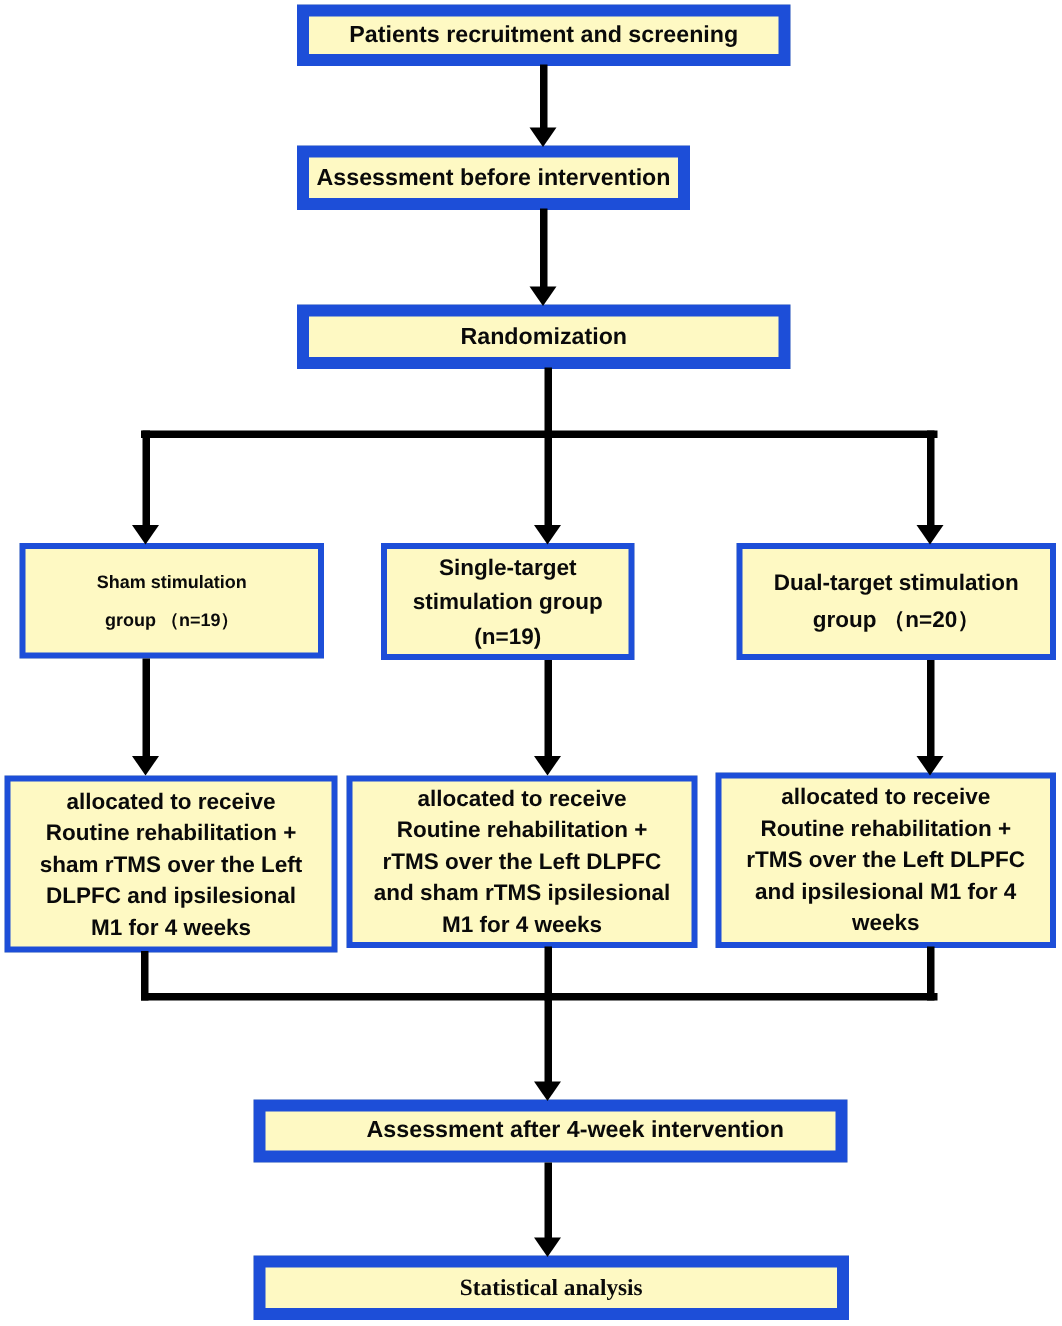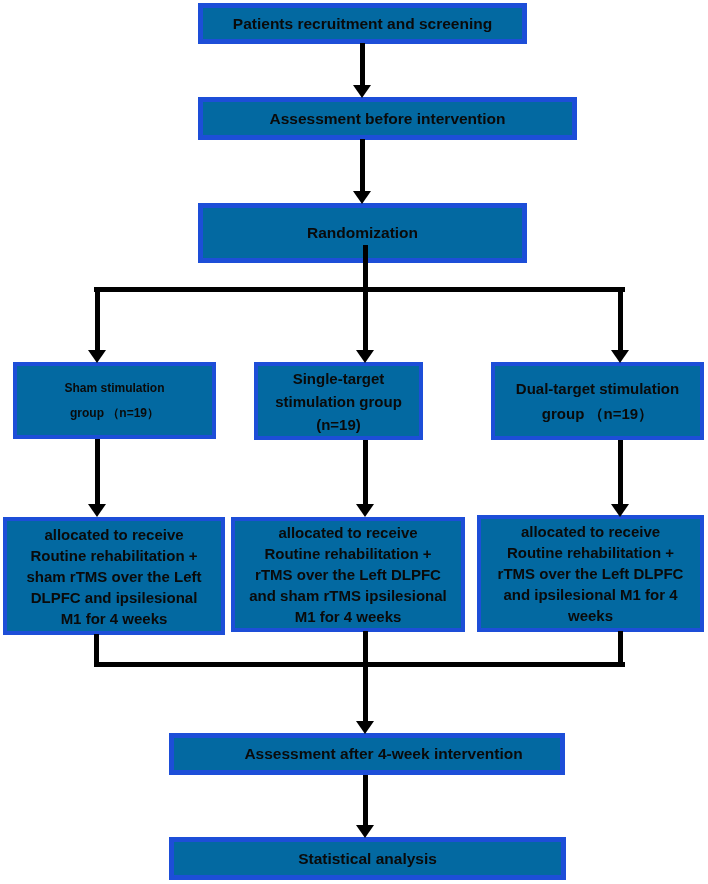--- a/index.html
+++ b/index.html
@@ -10,37 +10,37 @@
   }
   .canvas {
     position: relative;
     width: 708px;
     height: 884px;
     background: #ffffff;
     overflow: hidden;
   }
   .fbox {
     position: absolute;
-    border: 5px solid #1d4ed8;
-    background: #0369a1;
+    border: 8px solid #1d4ed8;
+    background: #fef9c3;
     display: flex;
     align-items: center;
     justify-content: center;
     text-align: center;
     font-weight: bold;
     color: #0a0a0a;
     white-space: pre-line;
   }
   .fbox.thick { border-width: 4.5px; }
   
   .b-recruitment      { left:198px; top:3px;   width:329px; height:41px;  font-size:15.5px; }
-  .b-assess-before    { left:198px; top:97px;  width:379px; height:43px;  font-size:15.5px; }
-  .b-randomization    { left:198px; top:203px; width:329px; height:60px;  font-size:15.5px;text-align:center; }
+  .b-assess-before    { left:198px; top:97px;  width:262px; height:43px;  font-size:15.5px; }
+  .b-randomization    { left:198px; top:203px; width:329px; height:43px;  font-size:15.5px;text-align:center; }
   .b-assess-after     { left:169px; top:733px; width:396px; height:42px;  font-size:15.5px;padding-left:33px; }
-  .b-statistical      { left:169px; top:837px; width:397px; height:43px;  font-size:15.5px; }
+  .b-statistical      { left:169px; top:837px; width:397px; height:43px;  font-size:15.5px;font-family:Liberation Serif, serif; }
   
   .b-group-sham       { left:13px;  top:362px; width:203px; height:77px;  font-size:12px; line-height:25px; }
   .b-group-single     { left:254px; top:362px; width:169px; height:78px;  font-size:15px; line-height:23px; }
   .b-group-dual       { left:491px; top:362px; width:213px; height:78px;  font-size:15px; line-height:25px; }
   
   .b-alloc-sham       { left:3px;   top:517px; width:222px; height:118px; font-size:15px; line-height:21px; }
   .b-alloc-single     { left:231px; top:517px; width:234px; height:115px; font-size:15px; line-height:21px; }
   .b-alloc-dual       { left:477px; top:515px; width:227px; height:117px; font-size:15px; line-height:21px; }
 
   .vline {
@@ -101,21 +101,21 @@
   <div class="fbox b-recruitment">Patients recruitment and screening</div>
   <div class="fbox b-assess-before">Assessment before intervention</div>
   <div class="fbox b-randomization">Randomization</div>
 
   <div class="fbox thick b-group-sham">Sham stimulation
 group （n=19）</div>
   <div class="fbox thick b-group-single">Single-target
 stimulation group
 (n=19)</div>
   <div class="fbox thick b-group-dual">Dual-target stimulation
-group （n=19）</div>
+group （n=20）</div>
 
   <div class="fbox thick b-alloc-sham">allocated to receive
 Routine rehabilitation +
 sham rTMS over the Left
 DLPFC and ipsilesional
 M1 for 4 weeks</div>
   <div class="fbox thick b-alloc-single">allocated to receive
 Routine rehabilitation +
 rTMS over the Left DLPFC
 and sham rTMS ipsilesional

